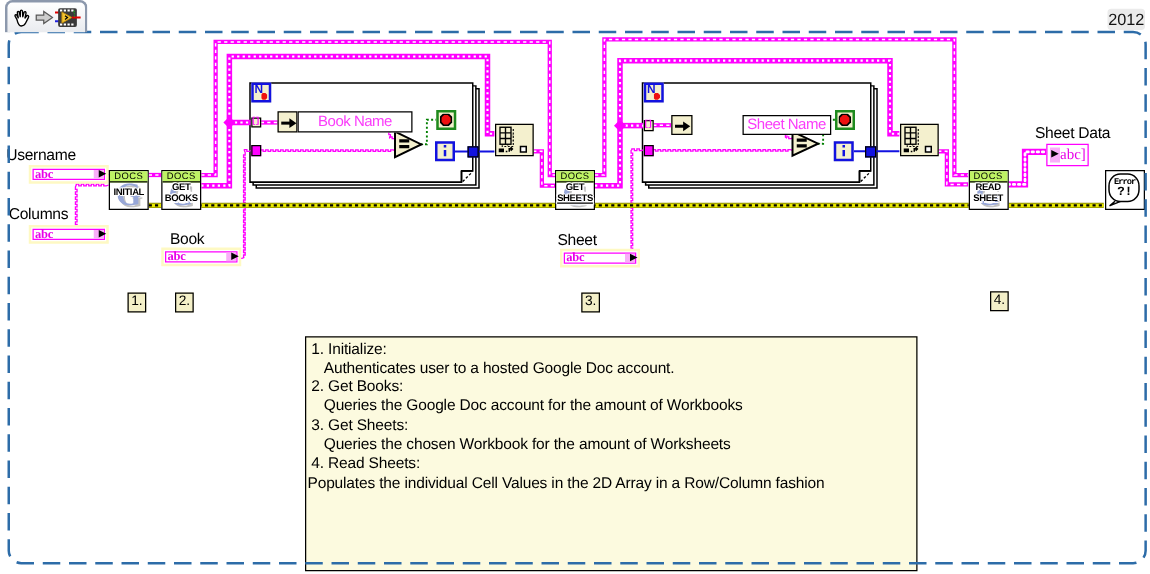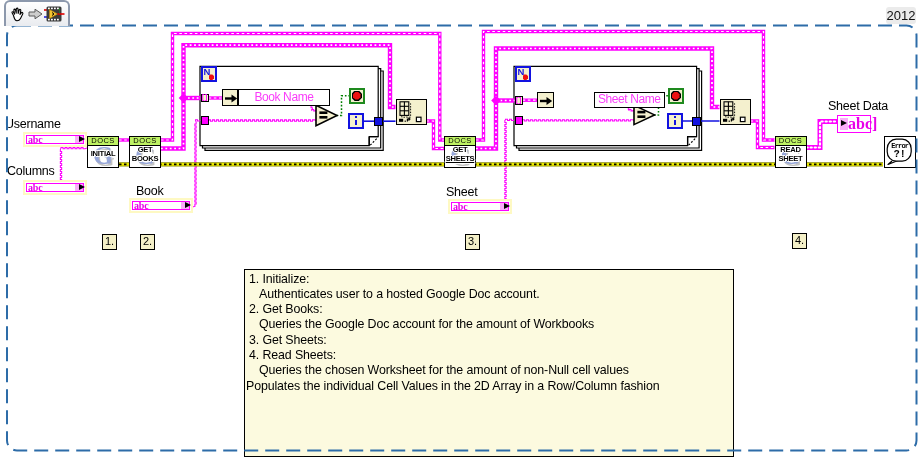--- a/index.html
+++ b/index.html
@@ -30,21 +30,21 @@
       font-weight:bold;font-size:10px;line-height:11px;color:#E800E8;letter-spacing:-0.2px;}
   .strctl .arr{position:absolute;right:2px;top:4px;width:0;height:0;border-left:6px solid #000;
       border-top:3.5px solid transparent;border-bottom:3.5px solid transparent;}
 
   
   .strind{width:32px;height:15.5px;background:#fff;border:1.2px solid #FF00FF;z-index:6;}
   .strind .cell{position:absolute;left:2px;top:2px;width:8px;bottom:2px;background:#F9AEF9;}
   .strind .arr{position:absolute;left:3px;top:4px;width:0;height:0;border-left:6px solid #000;
       border-top:3.5px solid transparent;border-bottom:3.5px solid transparent;}
   .strind .abc{position:absolute;left:10px;top:1.5px;font-family:"Liberation Serif",serif;
-      font-weight:bold;font-size:16px;line-height:11px;color:#E800E8;text-align:right;}
+      font-weight:normal;font-size:12px;line-height:11px;color:#E800E8;text-align:right;}
 
   
   .docs{width:32px;height:31.5px;border:1.6px solid #000;background:#fff;box-sizing:border-box;z-index:6;}
   .docs .hdr{height:7.5px;background:#bef264;border-bottom:1.4px solid #000;text-align:center;
       font-size:7.5px;font-weight:normal;line-height:7.5px;letter-spacing:.4px;}
   .docs .g{position:absolute;left:0;right:0;top:6px;bottom:0;text-align:center;
       font-family:"Liberation Serif",serif;font-weight:bold;font-size:26px;line-height:25px;
       color:#97A7D8;text-shadow:1.5px 1.5px 0 #c2c2c2;}
   .docs .tx{position:absolute;left:0;right:0;text-align:center;font-size:7.6px;font-weight:bold;
       line-height:8px;letter-spacing:-0.3px;
@@ -340,22 +340,22 @@
   <div class="abs step" style="left:140px;top:234px;">2.</div>
   <div class="abs step" style="left:465px;top:234px;">3.</div>
   <div class="abs step" style="left:792px;top:233px;">4.</div>
 
   <div class="abs" id="comment-box">
     <div class="cl ind-n">1. Initialize:</div>
     <div class="cl ind-c">Authenticates user to a hosted Google Doc account.</div>
     <div class="cl ind-n">2. Get Books:</div>
     <div class="cl ind-c">Queries the Google Doc account for the amount of Workbooks</div>
     <div class="cl ind-n">3. Get Sheets:</div>
+    <div class="cl ind-c">Queries the chosen Workbook for the amount of Worksheets</div>
     <div class="cl ind-n">4. Read Sheets:</div>
-    <div class="cl ind-c">Queries the chosen Worksheet for the amount of non-Null cell values</div>
     <div class="cl ind-f">Populates the individual Cell Values in the 2D Array in a Row/Column fashion</div>
   </div>
 
   <svg id="border-layer" width="920" height="459" style="z-index:20;">
     <rect x="7" y="25.5" width="909.5" height="425" rx="10" ry="10" fill="none" stroke="#2D6CA8" stroke-width="2" stroke-dasharray="14 7"></rect>
   </svg>
 
   <div class="abs" id="snippet-tab">
     <svg width="17" height="17" viewBox="0 0 17 17">
       <path d="M4.5 9.5 L3.2 7.1 Q2.7 6.1 3.5 5.8 Q4.2 5.5 4.7 6.5 L5.6 8.3 L4.9 4.3 Q4.7 3.3 5.5 3.1 Q6.3 3 6.5 4 L7.2 7.3 L7.3 3.1 Q7.3 2.1 8.1 2.1 Q8.9 2.1 9 3.1 L9.2 7.4 L10.2 4 Q10.5 3.1 11.3 3.4 Q12 3.7 11.8 4.7 L11 8.4 L12.3 6.8 Q13 6 13.6 6.6 Q14.2 7.2 13.7 8.1 L11.5 12.4 Q10.3 14.7 8 14.8 Q5.8 14.9 4.5 9.5 Z" fill="#fff" stroke="#000" stroke-width="1.1" stroke-linejoin="round"></path>

